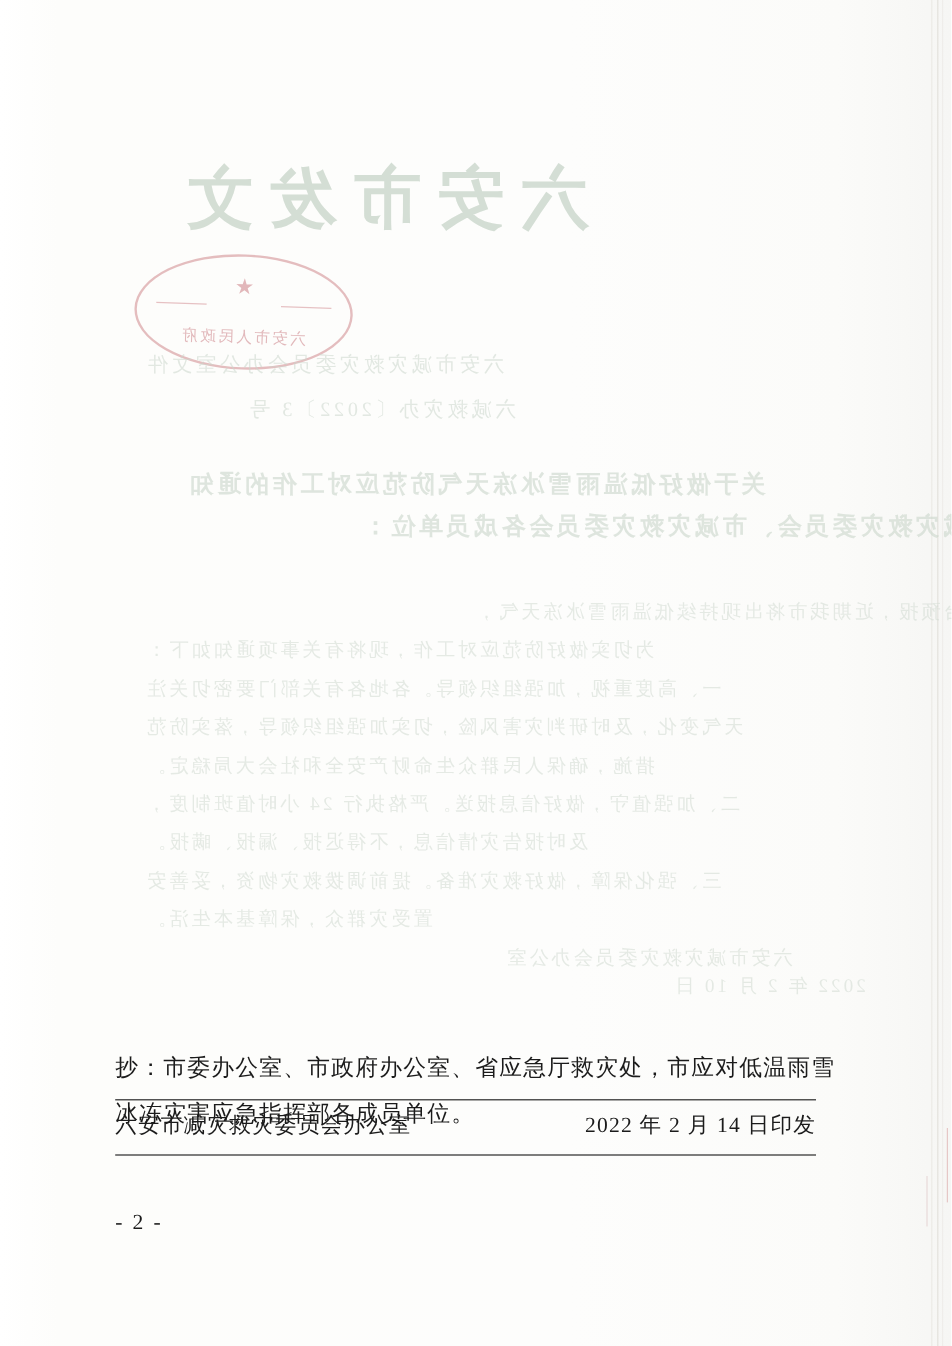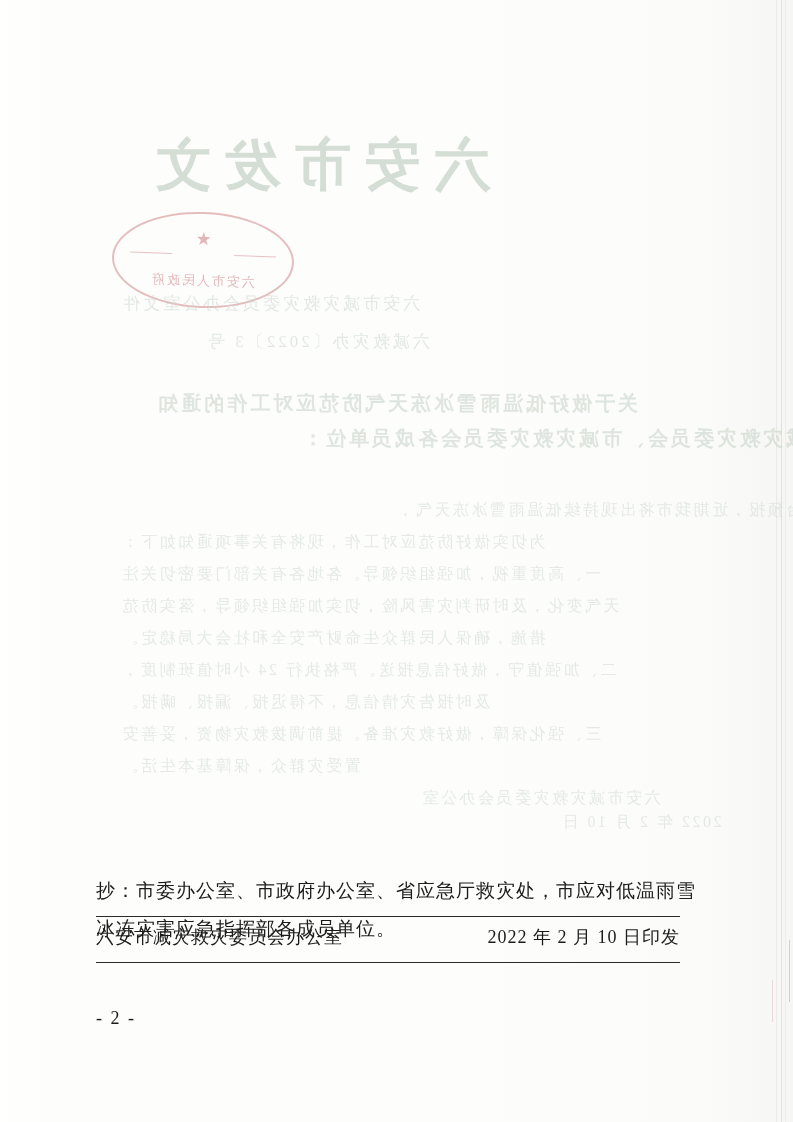--- a/index.html
+++ b/index.html
@@ -223,20 +223,20 @@
   <div class="bleed bleed-body" style="left:120px; top:756px;">置受灾群众，保障基本生活。</div>
   <div class="bleed bleed-body" style="left:420px; top:788px;">六安市减灾救灾委员会办公室</div>
   <div class="bleed bleed-body" style="left:560px; top:812px;">2022 年 2 月 10 日</div>
 
   <div class="doc-text cc-block">抄：市委办公室、市政府办公室、省应急厅救灾处，市应对低温雨雪冰冻灾害应急指挥部各成员单位。</div>
 
   <div class="rule"></div>
 
   <div class="footer-row">
     <span>六安市减灾救灾委员会办公室</span>
-    <span>2022 年 2 月 10 日印发</span>
+    <span>2022 年 2 月 14 日印发</span>
   </div>
 
   <div class="rule lower"></div>
 
   <div class="page-number">- 2 -</div>
 
 </div>
 
 </body></html>

